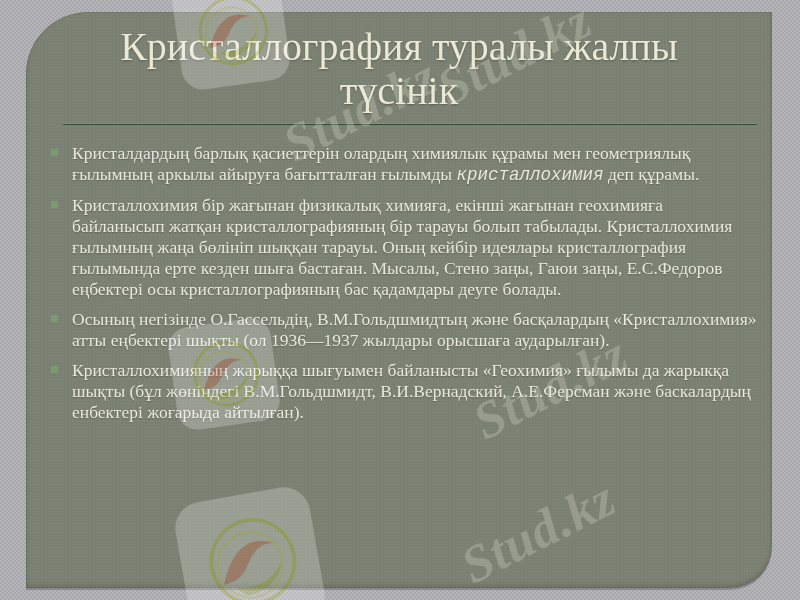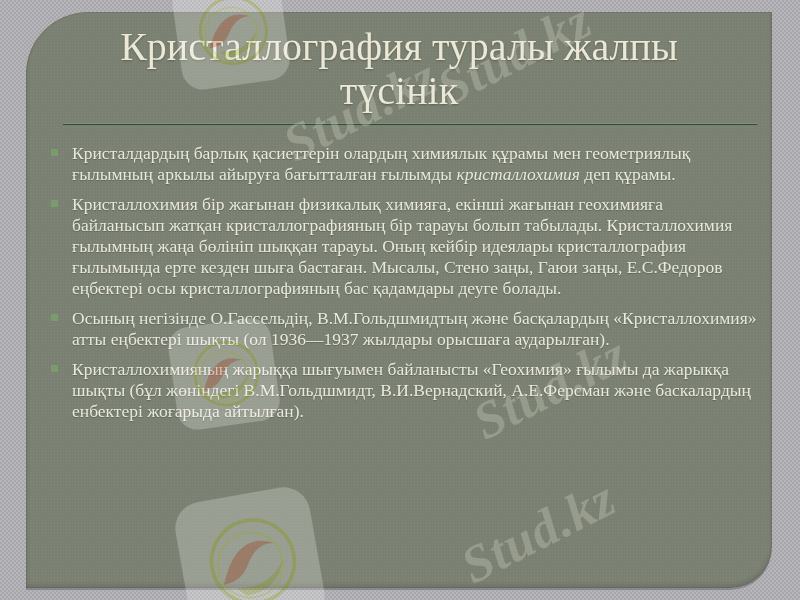--- a/index.html
+++ b/index.html
@@ -62,21 +62,21 @@
     color: var(--body-color, #e9e9e0);
     text-shadow: 0 1px 1px rgba(40,45,35,0.35);
   }
   .bullet-marker {
     position: absolute;
     left: 1px; top: 6px;
     width: 7px; height: 7px;
     background: var(--bullet-color, #79a46b);
     opacity: 0.75;
   }
-  .bullets em { font-style: italic; }
+  .bullets em { font-style: italic; font-family: Liberation Mono, monospace; }
   
   .wm-layer {
     position: absolute;
     left: 0; top: 0; width: 800px; height: 600px;
     pointer-events: none;
   }
   .wm-text {
     position: absolute;
     font-family: "Liberation Serif", "DejaVu Serif", serif;
     font-style: italic;

